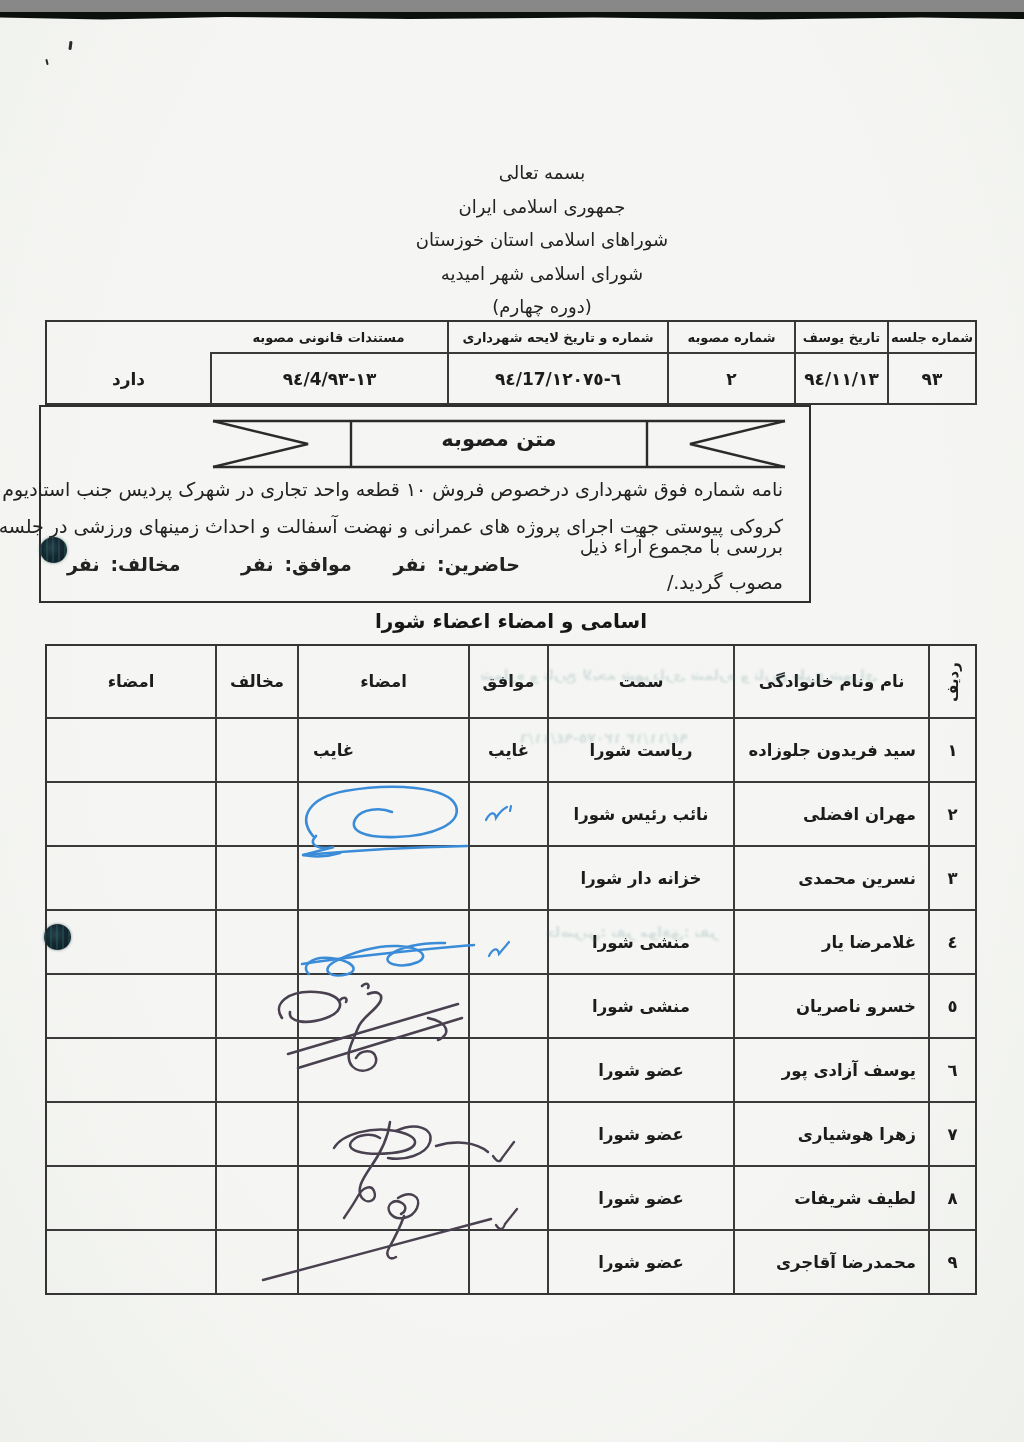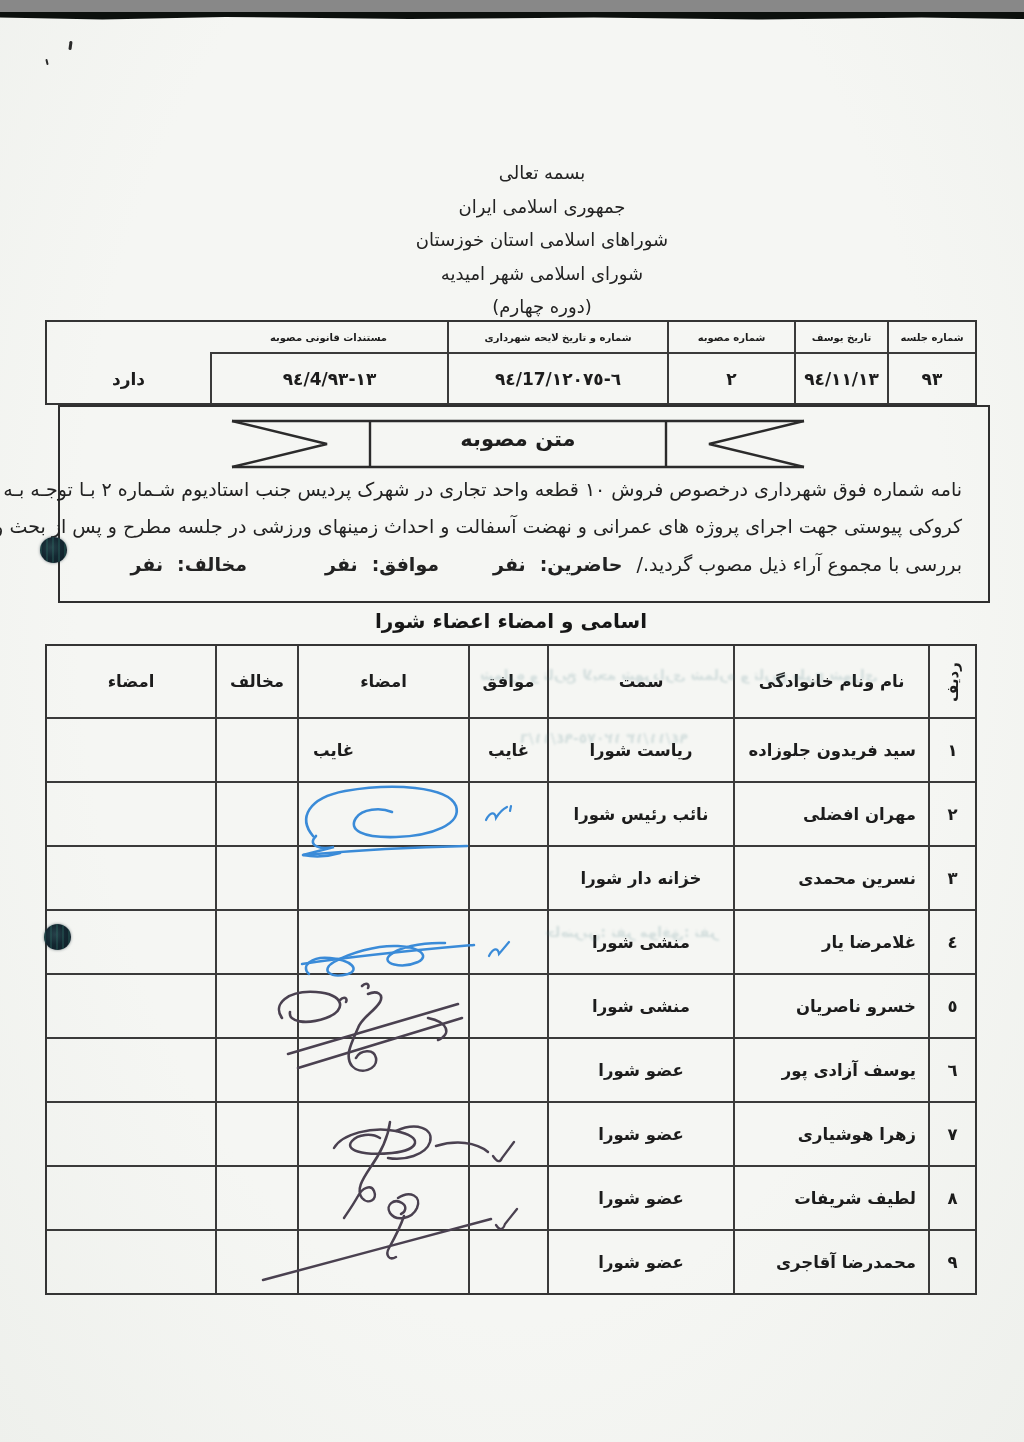--- a/index.html
+++ b/index.html
@@ -15,25 +15,25 @@
   .hdr{position:absolute;top:144px;left:262px;width:560px;text-align:center;
        font-size:18px;line-height:33.5px;color:#232323;}
   
   .tbl{position:absolute;left:45px;width:932px;direction:rtl;border:2px solid #343434;box-sizing:border-box;background:transparent;}
   .trow{display:grid;box-sizing:border-box;}
   .cell{border-left:2px solid #3a3a3a;box-sizing:border-box;display:flex;align-items:center;justify-content:center;overflow:visible;}
   .cell:last-child{border-left:none;}
   
   #info{top:308px;}
   #info .trow{grid-template-columns:88px 93px 127px 220px 237px 1fr;}
-  #info .trow.h .cell{height:32px;font-weight:bold;font-size:10px;border-bottom:2px solid #3a3a3a;}
+  #info .trow.h .cell{height:32px;font-weight:bold;font-size:13px;border-bottom:2px solid #3a3a3a;}
   #info .trow.v .cell{height:49px;font-weight:bold;font-size:17px;}
   .num{direction:ltr;unicode-bidi:embed;letter-spacing:.5px;}
   
-  #resbox{position:absolute;left:58px;top:393px;width:932px;height:198px;border:2.5px solid #2f2f2f;box-sizing:border-box;}
+  #resbox{position:absolute;left:39px;top:393px;width:772px;height:198px;border:2.5px solid #2f2f2f;box-sizing:border-box;}
   #ribbon-svg{position:absolute;left:170px;top:12px;}
   #ribbon-title{position:absolute;left:310px;top:20px;width:296px;text-align:center;
       font-weight:bold;font-size:21px;color:#1e1e1e;}
   .par{position:absolute;right:26px;left:26px;top:64px;font-size:19px;color:#222;}
   .jline{direction:rtl;text-align:justify;text-align-last:justify;height:37px;line-height:36px;white-space:nowrap;}
   .statline{direction:rtl;display:flex;align-items:center;height:37px;line-height:36px;}
   .statline b{font-weight:bold;}
   .gap1{display:inline-block;width:54px;}
   .gap2{display:inline-block;width:78px;}
   .sp{display:inline-block;width:14px;}

